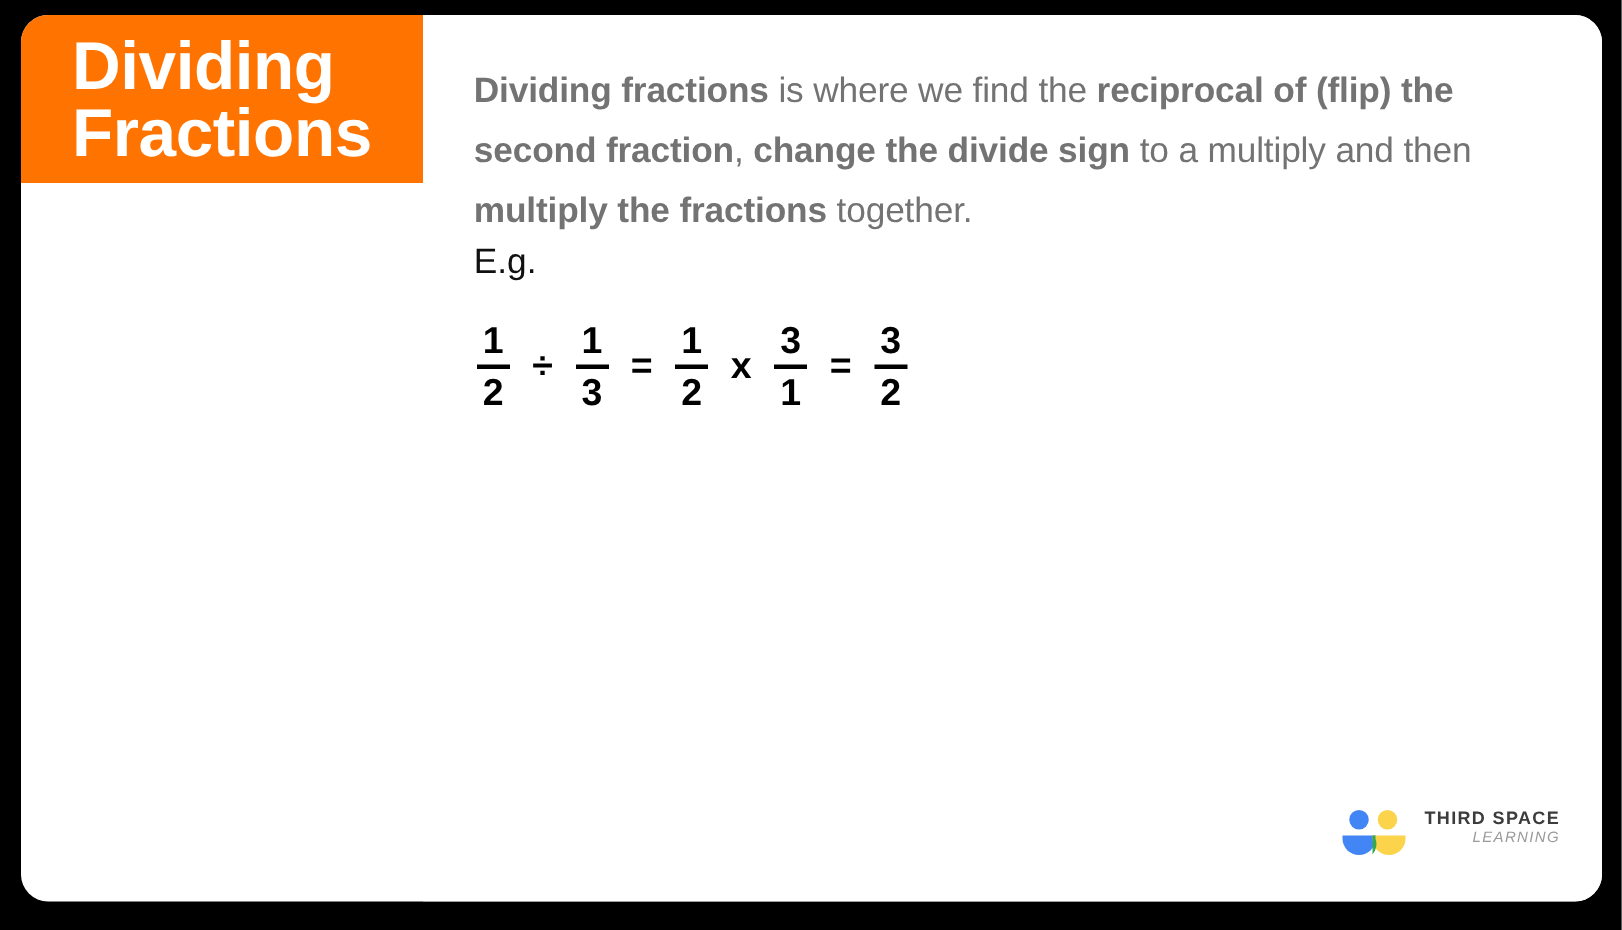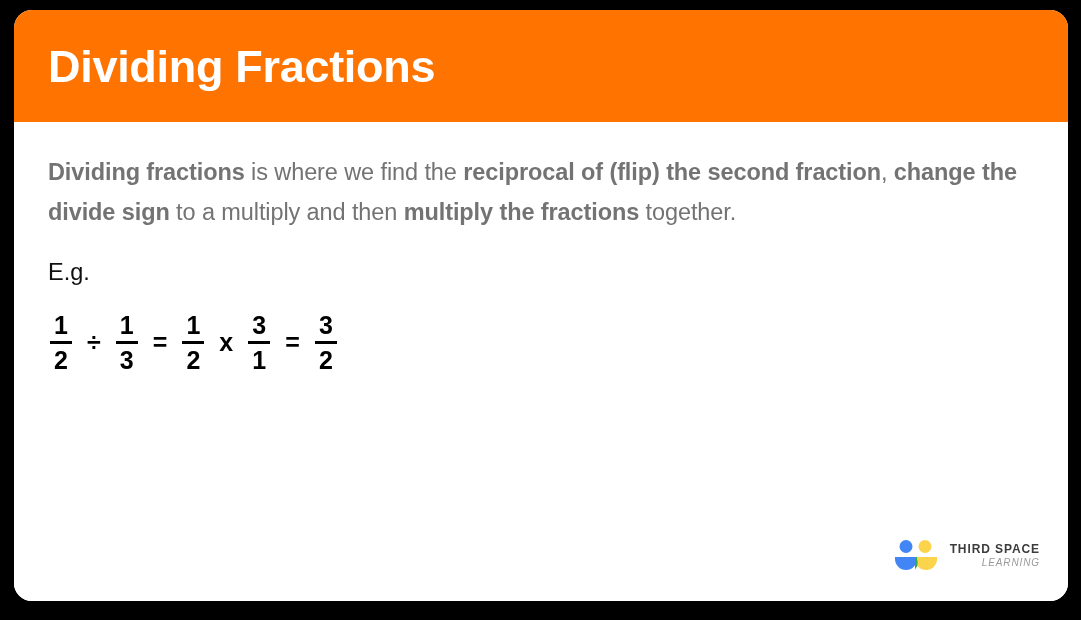--- a/index.html
+++ b/index.html
@@ -27,21 +27,21 @@
   .card {
     position: absolute;
     left: 14px;
     top: 10px;
     width: 1054px;
     height: 591px;
     background: #ffffff;
     border-radius: 18px;
     overflow: hidden;
     display: flex;
-    flex-direction: column;
+    flex-direction: row;
   }
 
   
   .card-header {
     background: #FF7300;
     height: 112px;
     flex: 0 0 112px;
     display: flex;
     align-items: center;
     padding: 0 34px;
@@ -67,21 +67,20 @@
     color: #737373;
     font-size: 23.5px;
     line-height: 40px;
     max-width: 990px;
     letter-spacing: -0.1px;
   }
 
   .lead b { font-weight: bold; }
 
   .eg {
-    margin-top: 26px;
     color: #101010;
     font-size: 23.5px;
     line-height: 1.2;
   }
 
   
   .math-row {
     margin-top: 14px;
     display: flex;
     align-items: center;
@@ -123,21 +122,21 @@
     padding: 0 13px;
     line-height: 1;
   }
 
   
   .logo {
     position: absolute;
     right: 28px;
     bottom: 28px;
     display: flex;
-    align-items: center;
+    align-items: flex-start;
     gap: 10px;
   }
 
   .logo-mark {
     width: 48px;
     height: 34px;
     flex: 0 0 48px;
   }
 
   .logo-text {

